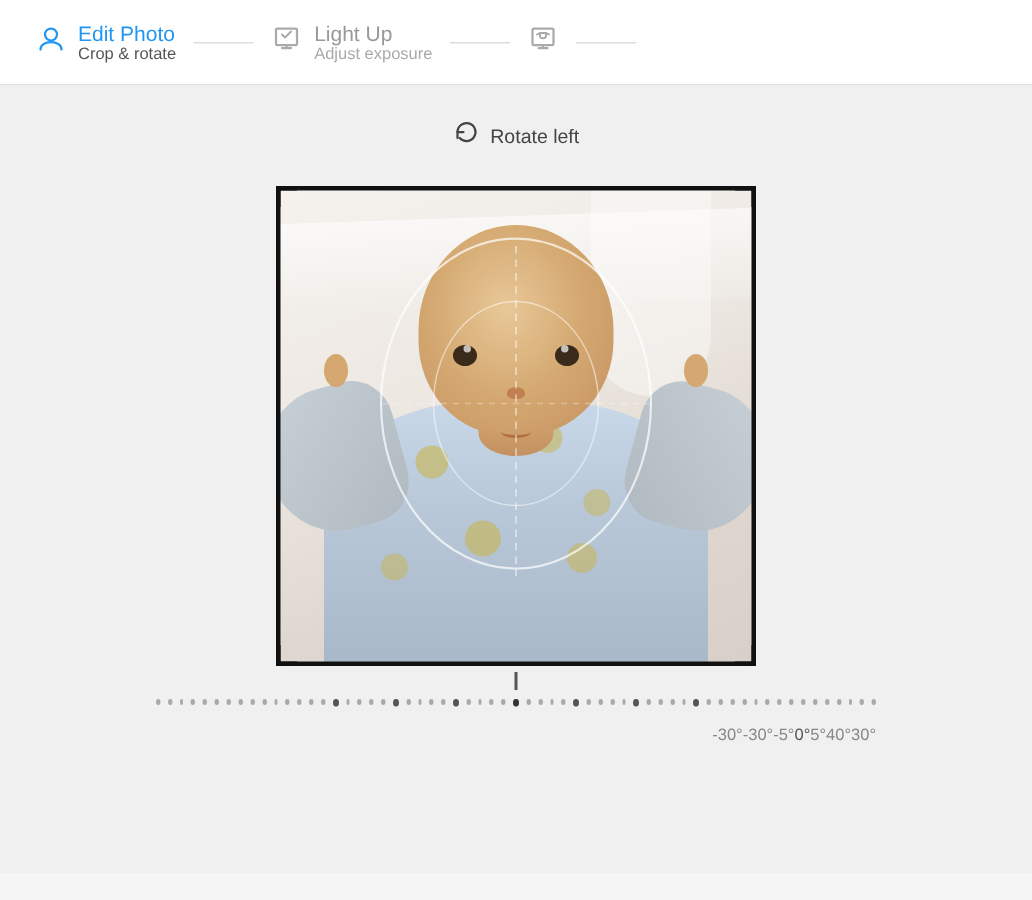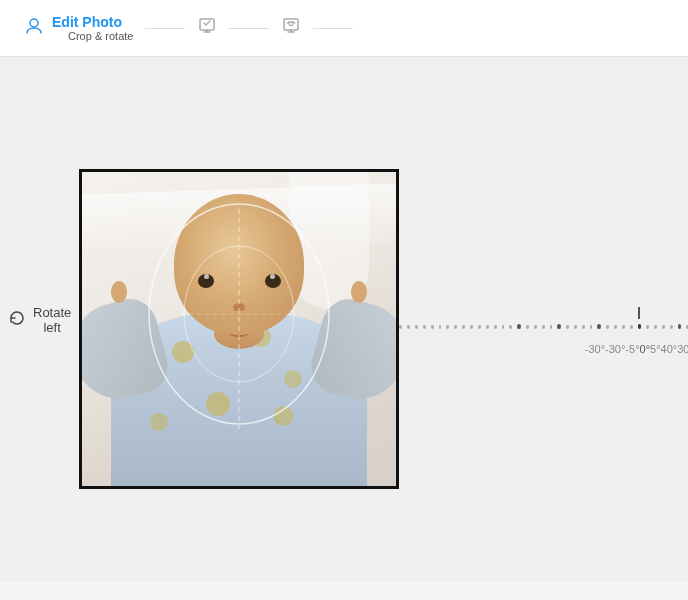--- a/index.html
+++ b/index.html
@@ -30,41 +30,40 @@
       font-size: 18px;
       color: #555;
     }
     .step-active .step-icon { color: #2196F3; }
     .step-text { display: flex; flex-direction: column; }
     .step-title {
       font-size: 14px;
       font-weight: 600;
       color: #333;
     }
-    .step-active .step-title { color: #2196F3; font-weight: 700; }
+    .step-active .step-title { color: #2196F3; font-weight: 400; }
     .step-inactive .step-title { color: #999; font-weight: 500; }
     .step-sub {
       font-size: 11px;
       color: #aaa;
-      margin-left: 16px;
     }
     .step-active .step-sub { color: #555; }
     .step-divider {
       width: 40px;
       height: 1px;
       background: #ddd;
       margin: 0 12px;
       flex-shrink: 0;
     }
 
     
     .main {
       background: #f0f0f0;
       display: flex;
-      flex-direction: row;
+      flex-direction: column;
       align-items: center;
       padding: 18px 0 0 0;
       height: calc(600px - 75px);
     }
 
     
     .toolbar {
       display: flex;
       align-items: center;
       gap: 36px;
@@ -180,21 +179,21 @@
       width: 5px;
       height: 5px;
     }
     .dot.center {
       background: #333;
       width: 5px;
       height: 5px;
     }
     .slider-labels {
       display: flex;
-      justify-content: center;
+      justify-content: flex-end;
       width: 480px;
       margin-top: 4px;
     }
     .slider-label {
       font-size: 11px;
       color: #888;
     }
     .slider-label.center { color: #555; font-weight: 500; }
   </style>
 </head>
@@ -219,20 +218,24 @@
 
   <div class="step step-inactive">
     <span class="step-icon">
       <svg width="20" height="20" viewBox="0 0 20 20" fill="none">
         <rect x="3" y="3" width="14" height="11" rx="1" stroke="#aaa" stroke-width="1.5" fill="none"></rect>
         <path d="M7 16h6" stroke="#aaa" stroke-width="1.5" stroke-linecap="round"></path>
         <path d="M10 14v2" stroke="#aaa" stroke-width="1.5"></path>
         <path d="M7 7l2 2 4-4" stroke="#aaa" stroke-width="1.3" stroke-linecap="round" stroke-linejoin="round"></path>
       </svg>
     </span>
+    <div class="step-text">
+      <span class="step-title">Light Up</span>
+      <span class="step-sub">Adjust exposure</span>
+    </div>
   </div>
 
   <div class="step-divider"></div>
 
   <div class="step step-inactive">
     <span class="step-icon">
       <svg width="20" height="20" viewBox="0 0 20 20" fill="none">
         <rect x="3" y="3" width="14" height="11" rx="1" stroke="#aaa" stroke-width="1.5" fill="none"></rect>
         <path d="M7 16h6" stroke="#aaa" stroke-width="1.5" stroke-linecap="round"></path>
         <path d="M10 14v2" stroke="#aaa" stroke-width="1.5"></path>

